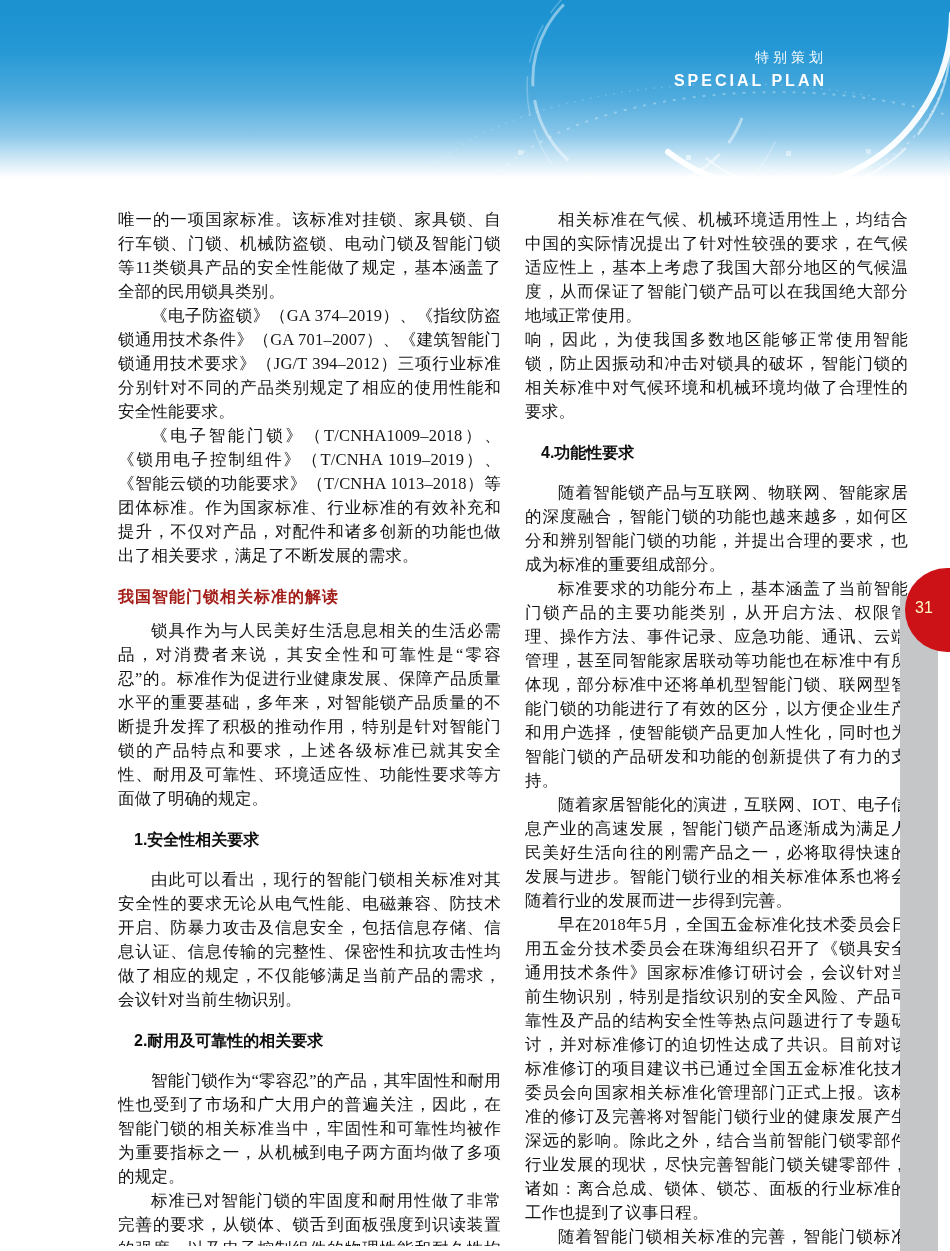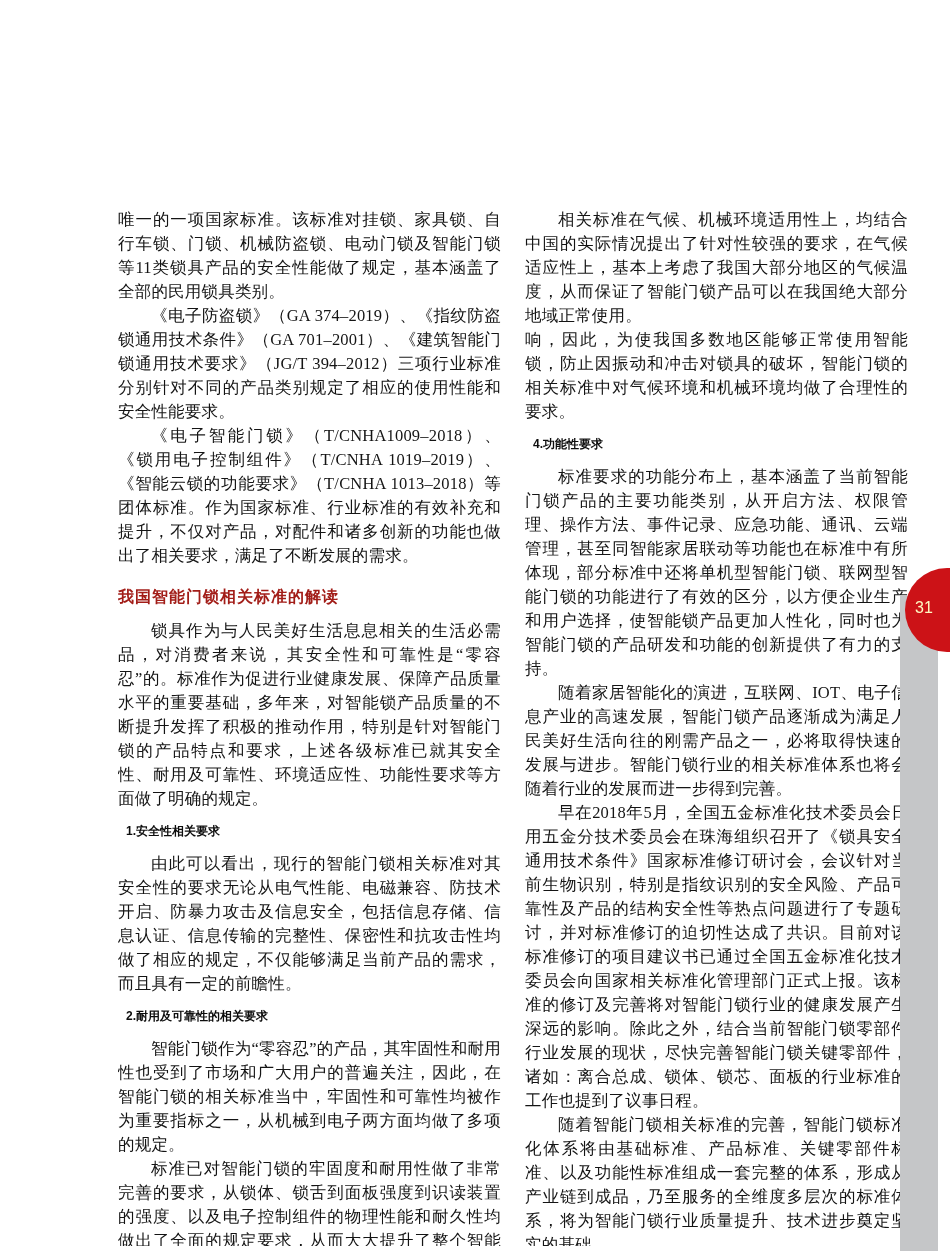--- a/index.html
+++ b/index.html
@@ -15,58 +15,78 @@
   .tag-cn{font-size:14px;letter-spacing:4px;opacity:.95;}
   .tag-en{font-size:16px;font-weight:bold;letter-spacing:3px;margin-top:5px;}
 
   
   .columns{position:absolute;left:118px;top:208px;width:790px;height:1038px;
            display:flex;gap:24px;overflow:hidden;}
   .col{width:388px;}
   .para{margin:0;font-size:16.5px;line-height:24px;text-align:justify;text-indent:2em;
         letter-spacing:0.2px;}
   .cont{text-indent:0;}
-  .subhead{margin:8px;font-family:"Liberation Sans","DejaVu Sans",sans-serif;
-           font-weight:bold;font-size:12px;line-height:25px;color:#0d0d0d;}
+  .subhead{margin:16px;font-family:"Liberation Sans","DejaVu Sans",sans-serif;
+           font-weight:bold;font-size:16px;line-height:25px;color:#0d0d0d;}
   .secthead{margin:16px 0 9px 0;font-family:"Liberation Sans","DejaVu Sans",sans-serif;
             font-weight:bold;font-size:16px;line-height:26px;color:var(--accent-red,#a21d18);
             letter-spacing:1px;}
 
   
   .side-bar{position:absolute;left:900px;top:596px;width:38px;height:655px;
             background:var(--sidebar-grey,#c5c6c8);}
   .page-badge{position:absolute;left:905px;top:568px;width:84px;height:84px;border-radius:50%;
               background:var(--badge-red,#cc1217);}
   .page-num{position:absolute;left:10px;top:31px;color:#fef9c3;font-size:16px;
             font-family:"Liberation Sans","DejaVu Sans",sans-serif;}
 </style>
 </head>
 <body>
 
 <div class="page">
 
+  <div class="header">
+    <svg width="950" height="178" viewBox="0 0 950 178">
+      <path d="M 700 -10 A 108 108 0 1 0 742 118" fill="none" stroke="#ffffff" stroke-opacity="0.45" stroke-width="3" stroke-dasharray="70 22 40 16 90 14"></path>
+      <path d="M 730 -20 A 130 130 0 1 0 780 130" fill="none" stroke="#ffffff" stroke-opacity="0.25" stroke-width="1.5" stroke-dasharray="40 14"></path>
+      <path d="M 952 14 A 176 176 0 0 1 668 152" fill="none" stroke="#ffffff" stroke-opacity="0.95" stroke-width="6" stroke-linecap="round"></path>
+      <path d="M 950 52 A 150 150 0 0 1 706 158" fill="none" stroke="#ffffff" stroke-opacity="0.55" stroke-width="2.2" stroke-dasharray="90 18 50 14"></path>
+      <path d="M 944 80 A 128 128 0 0 1 760 164" fill="none" stroke="#ffffff" stroke-opacity="0.3" stroke-width="1.6" stroke-dasharray="3 6"></path>
+      <path d="M 500 172 A 300 130 0 0 1 950 116" fill="none" stroke="#ffffff" stroke-opacity="0.3" stroke-width="2" stroke-dasharray="3 7"></path>
+      <path d="M 430 168 A 340 150 0 0 1 870 96" fill="none" stroke="#ffffff" stroke-opacity="0.18" stroke-width="1.5" stroke-dasharray="2 6"></path>
+      <rect x="518" y="150" width="5" height="5" fill="#ffffff" opacity="0.45"></rect>
+      <rect x="686" y="155" width="5" height="5" fill="#ffffff" opacity="0.5"></rect>
+      <rect x="786" y="151" width="5" height="5" fill="#ffffff" opacity="0.45"></rect>
+      <rect x="866" y="149" width="5" height="5" fill="#ffffff" opacity="0.4"></rect>
+    </svg>
+    <div class="header-tags">
+      <div class="tag-cn">特别策划</div>
+      <div class="tag-en">SPECIAL PLAN</div>
+    </div>
+  </div>
 
   <div class="columns">
     <div class="col">
         <p class="para cont">唯一的一项国家标准。该标准对挂锁、家具锁、自行车锁、门锁、机械防盗锁、电动门锁及智能门锁等11类锁具产品的安全性能做了规定，基本涵盖了全部的民用锁具类别。</p>
-        <p class="para">《电子防盗锁》（GA 374–2019）、《指纹防盗锁通用技术条件》（GA 701–2001）、《建筑智能门锁通用技术要求》（JG/T 394–2012）三项行业标准分别针对不同的产品类别规定了相应的使用性能和安全性能要求。</p>
+        <p class="para">《电子防盗锁》（GA 374–2019）、《指纹防盗锁通用技术条件》（GA 701–2007）、《建筑智能门锁通用技术要求》（JG/T 394–2012）三项行业标准分别针对不同的产品类别规定了相应的使用性能和安全性能要求。</p>
         <p class="para">《电子智能门锁》（T/CNHA1009–2018）、《锁用电子控制组件》（T/CNHA 1019–2019）、《智能云锁的功能要求》（T/CNHA 1013–2018）等团体标准。作为国家标准、行业标准的有效补充和提升，不仅对产品，对配件和诸多创新的功能也做出了相关要求，满足了不断发展的需求。</p>
         <h2 class="secthead">我国智能门锁相关标准的解读</h2>
         <p class="para">锁具作为与人民美好生活息息相关的生活必需品，对消费者来说，其安全性和可靠性是“零容忍”的。标准作为促进行业健康发展、保障产品质量水平的重要基础，多年来，对智能锁产品质量的不断提升发挥了积极的推动作用，特别是针对智能门锁的产品特点和要求，上述各级标准已就其安全性、耐用及可靠性、环境适应性、功能性要求等方面做了明确的规定。</p>
         <h3 class="subhead">1.安全性相关要求</h3>
-        <p class="para">由此可以看出，现行的智能门锁相关标准对其安全性的要求无论从电气性能、电磁兼容、防技术开启、防暴力攻击及信息安全，包括信息存储、信息认证、信息传输的完整性、保密性和抗攻击性均做了相应的规定，不仅能够满足当前产品的需求，而且具有一定的前瞻性。</p>
+        <p class="para">由此可以看出，现行的智能门锁相关标准对其安全性的要求无论从电气性能、电磁兼容、防技术开启、防暴力攻击及信息安全，包括信息存储、信息认证、信息传输的完整性、保密性和抗攻击性均做了相应的规定，不仅能够满足当前产品的需求，会议针对当前生物识别。</p>
         <h3 class="subhead">2.耐用及可靠性的相关要求</h3>
         <p class="para">智能门锁作为“零容忍”的产品，其牢固性和耐用性也受到了市场和广大用户的普遍关注，因此，在智能门锁的相关标准当中，牢固性和可靠性均被作为重要指标之一，从机械到电子两方面均做了多项的规定。</p>
         <p class="para">标准已对智能门锁的牢固度和耐用性做了非常完善的要求，从锁体、锁舌到面板强度到识读装置的强度、以及电子控制组件的物理性能和耐久性均做出了全面的规定要求，从而大大提升了整个智能门锁行业产品的质量水平。</p>
         <h3 class="subhead">3.环境适用性相关要求</h3>
       </div>
     <div class="col">
         <p class="para">相关标准在气候、机械环境适用性上，均结合中国的实际情况提出了针对性较强的要求，在气候适应性上，基本上考虑了我国大部分地区的气候温度，从而保证了智能门锁产品可以在我国绝大部分地域正常使用。</p>
         <p class="para cont">响，因此，为使我国多数地区能够正常使用智能锁，防止因振动和冲击对锁具的破坏，智能门锁的相关标准中对气候环境和机械环境均做了合理性的要求。</p>
         <h3 class="subhead">4.功能性要求</h3>
+        <p class="para">随着智能锁产品与互联网、物联网、智能家居的深度融合，智能门锁的功能也越来越多，如何区分和辨别智能门锁的功能，并提出合理的要求，也成为标准的重要组成部分。</p>
         <p class="para">标准要求的功能分布上，基本涵盖了当前智能门锁产品的主要功能类别，从开启方法、权限管理、操作方法、事件记录、应急功能、通讯、云端管理，甚至同智能家居联动等功能也在标准中有所体现，部分标准中还将单机型智能门锁、联网型智能门锁的功能进行了有效的区分，以方便企业生产和用户选择，使智能锁产品更加人性化，同时也为智能门锁的产品研发和功能的创新提供了有力的支持。</p>
         <p class="para">随着家居智能化的演进，互联网、IOT、电子信息产业的高速发展，智能门锁产品逐渐成为满足人民美好生活向往的刚需产品之一，必将取得快速的发展与进步。智能门锁行业的相关标准体系也将会随着行业的发展而进一步得到完善。</p>
         <p class="para">早在2018年5月，全国五金标准化技术委员会日用五金分技术委员会在珠海组织召开了《锁具安全通用技术条件》国家标准修订研讨会，会议针对当前生物识别，特别是指纹识别的安全风险、产品可靠性及产品的结构安全性等热点问题进行了专题研讨，并对标准修订的迫切性达成了共识。目前对该标准修订的项目建议书已通过全国五金标准化技术委员会向国家相关标准化管理部门正式上报。该标准的修订及完善将对智能门锁行业的健康发展产生深远的影响。除此之外，结合当前智能门锁零部件行业发展的现状，尽快完善智能门锁关键零部件，诸如：离合总成、锁体、锁芯、面板的行业标准的工作也提到了议事日程。</p>
         <p class="para">随着智能门锁相关标准的完善，智能门锁标准化体系将由基础标准、产品标准、关键零部件标准、以及功能性标准组成一套完整的体系，形成从产业链到成品，乃至服务的全维度多层次的标准体系，将为智能门锁行业质量提升、技术进步奠定坚实的基础。</p>
       </div>
   </div>
 
   <div class="side-bar"></div>
   <div class="page-badge">
     <span class="page-num">31</span>

